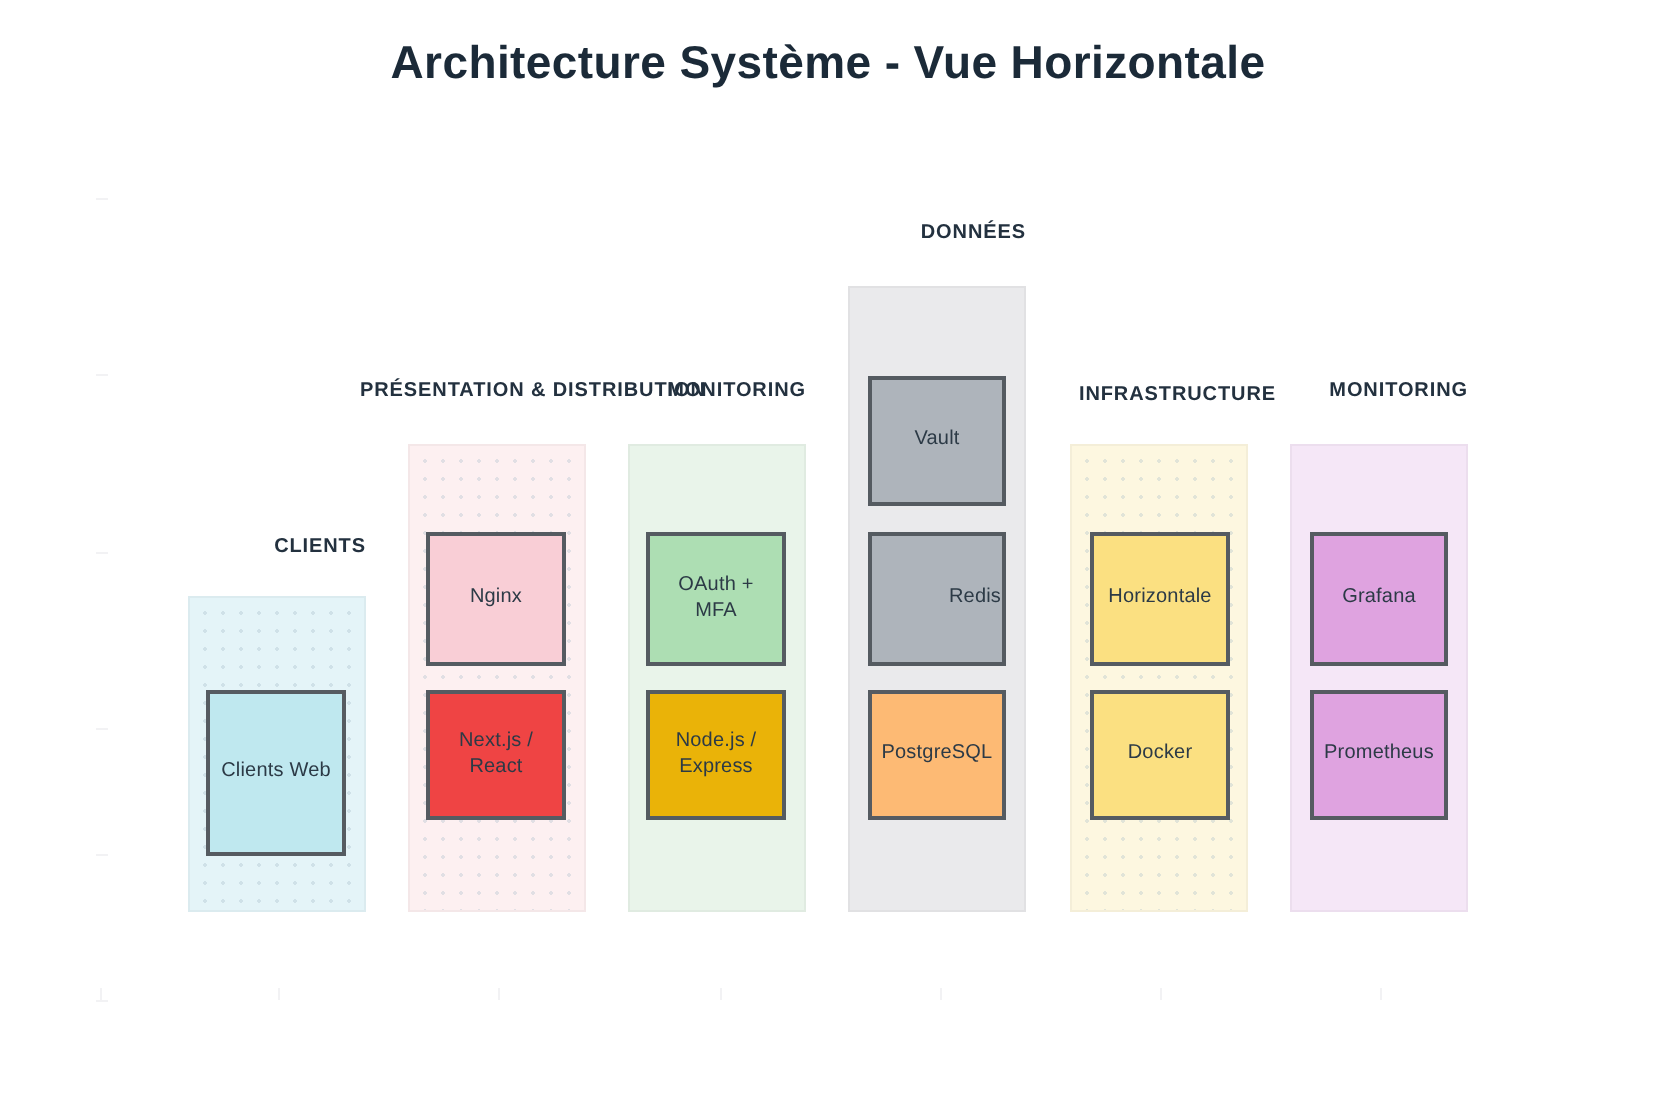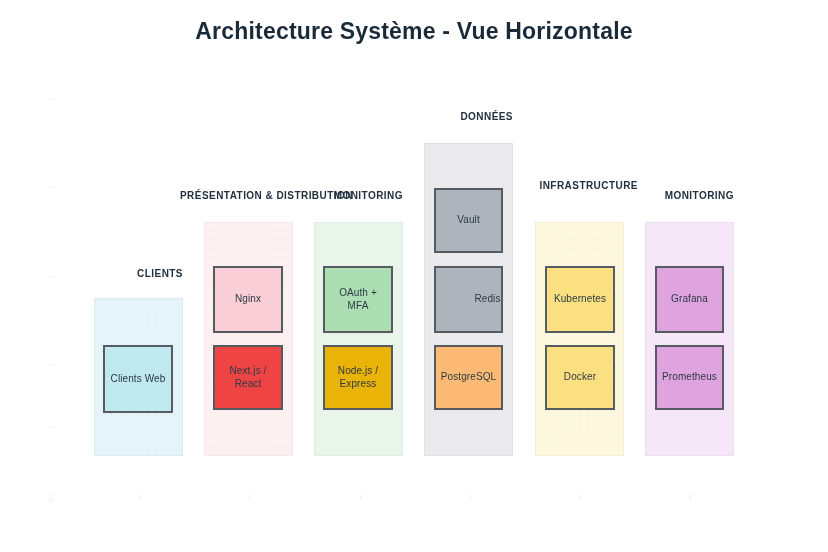--- a/index.html
+++ b/index.html
@@ -103,21 +103,21 @@
       <div class="tick tick-bottom" style="left: 249px;"></div>
       <div class="tick tick-bottom" style="left: 360px;"></div>
       <div class="tick tick-bottom" style="left: 470px;"></div>
       <div class="tick tick-bottom" style="left: 580px;"></div>
       <div class="tick tick-bottom" style="left: 690px;"></div>
     </div>
 
   <div id="columns-layer">
       <div class="col-label" style="left: 94px; top: 268px; width: 89px;">CLIENTS</div>
       <div class="band band-dots" style="left: 94px; top: 298px; width: 89px; height: 158px; background: rgb(228, 244, 248); color: rgb(159, 182, 196);"></div>
-      <div class="node" style="left: 103px; top: 345px; width: 70px; height: 68px; background: rgb(191, 232, 239); border-color: rgb(85, 91, 97);">
+      <div class="node" style="left: 103px; top: 345px; width: 70px; height: 83px; background: rgb(191, 232, 239); border-color: rgb(85, 91, 97);">
         <span class="node-label" style="color: rgb(44, 58, 70);">Clients Web</span>
       </div>
       <div class="col-label" style="left: 180px; top: 190px; width: 137px;">PRÉSENTATION &amp; DISTRIBUTION</div>
       <div class="band band-dots" style="left: 204px; top: 222px; width: 89px; height: 234px; background: rgb(253, 240, 241); color: rgb(159, 182, 196);"></div>
       <div class="node" style="left: 213px; top: 266px; width: 70px; height: 67px; background: rgb(249, 206, 214); border-color: rgb(85, 91, 97);">
         <span class="node-label" style="color: rgb(44, 58, 70);">Nginx</span>
       </div>
       <div class="node" style="left: 213px; top: 345px; width: 70px; height: 65px; background: #ef4444; border-color: rgb(85, 91, 97);">
         <span class="node-label" style="color: rgb(44, 58, 70);">Next.js / React</span>
       </div>
@@ -133,24 +133,24 @@
       <div class="band" style="left: 424px; top: 143px; width: 89px; height: 313px; background: rgb(234, 234, 236); color: rgb(159, 182, 196);"></div>
       <div class="node" style="left: 434px; top: 188px; width: 69px; height: 65px; background: rgb(174, 180, 187); border-color: rgb(85, 91, 97);">
         <span class="node-label" style="color: rgb(44, 58, 70);">Vault</span>
       </div>
       <div class="node" style="left: 434px; top: 266px; width: 69px; height: 67px; background: rgb(174, 180, 187); border-color: rgb(85, 91, 97);">
         <span class="node-label" style="color: rgb(44, 58, 70); margin-left: 38px;">Redis</span>
       </div>
       <div class="node" style="left: 434px; top: 345px; width: 69px; height: 65px; background: #fdba74; border-color: rgb(85, 91, 97);">
         <span class="node-label" style="color: rgb(44, 58, 70);">PostgreSQL</span>
       </div>
-      <div class="col-label" style="left: 535px; top: 180px; width: 103px;">INFRASTRUCTURE</div>
+      <div class="col-label" style="left: 535px; top: 192px; width: 103px;">INFRASTRUCTURE</div>
       <div class="band band-dots" style="left: 535px; top: 222px; width: 89px; height: 234px; background: rgb(253, 247, 224); color: rgb(159, 182, 196);"></div>
       <div class="node" style="left: 545px; top: 266px; width: 70px; height: 67px; background: rgb(251, 224, 129); border-color: rgb(85, 91, 97);">
-        <span class="node-label" style="color: rgb(44, 58, 70);">Kubernetes</span>
+        <span class="node-label" style="color: rgb(44, 58, 70);">Horizontale</span>
       </div>
       <div class="node" style="left: 545px; top: 345px; width: 70px; height: 65px; background: rgb(251, 224, 129); border-color: rgb(85, 91, 97);">
         <span class="node-label" style="color: rgb(44, 58, 70);">Docker</span>
       </div>
       <div class="col-label" style="left: 645px; top: 190px; width: 89px;">MONITORING</div>
       <div class="band" style="left: 645px; top: 222px; width: 89px; height: 234px; background: rgb(245, 231, 247); color: rgb(159, 182, 196);"></div>
       <div class="node" style="left: 655px; top: 266px; width: 69px; height: 67px; background: rgb(223, 163, 224); border-color: rgb(85, 91, 97);">
         <span class="node-label" style="color: rgb(44, 58, 70);">Grafana</span>
       </div>
       <div class="node" style="left: 655px; top: 345px; width: 69px; height: 65px; background: rgb(223, 163, 224); border-color: rgb(85, 91, 97);">

